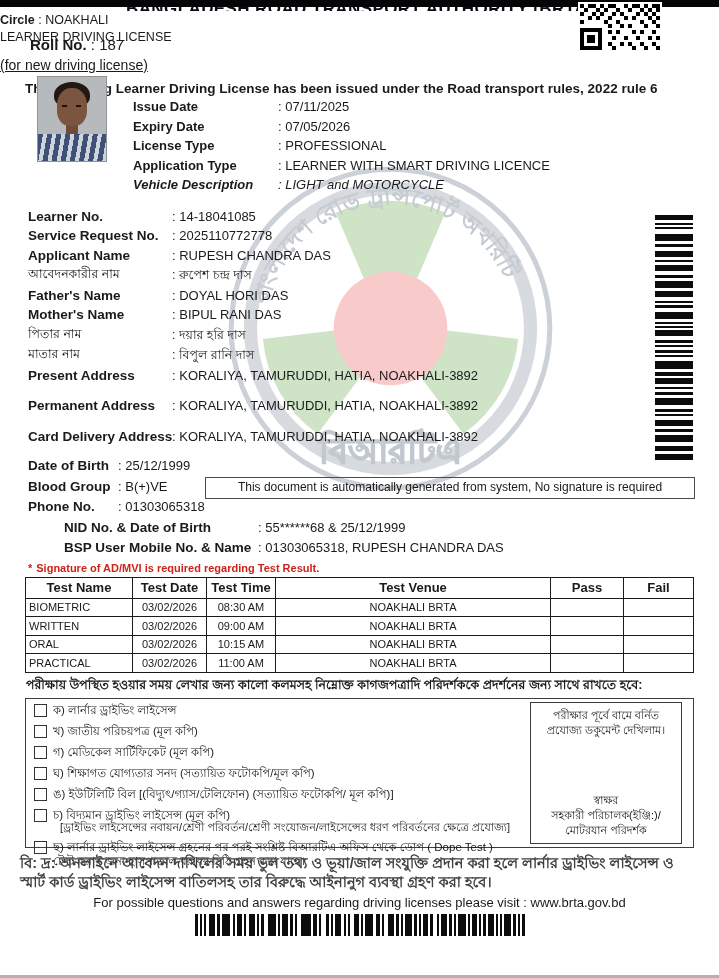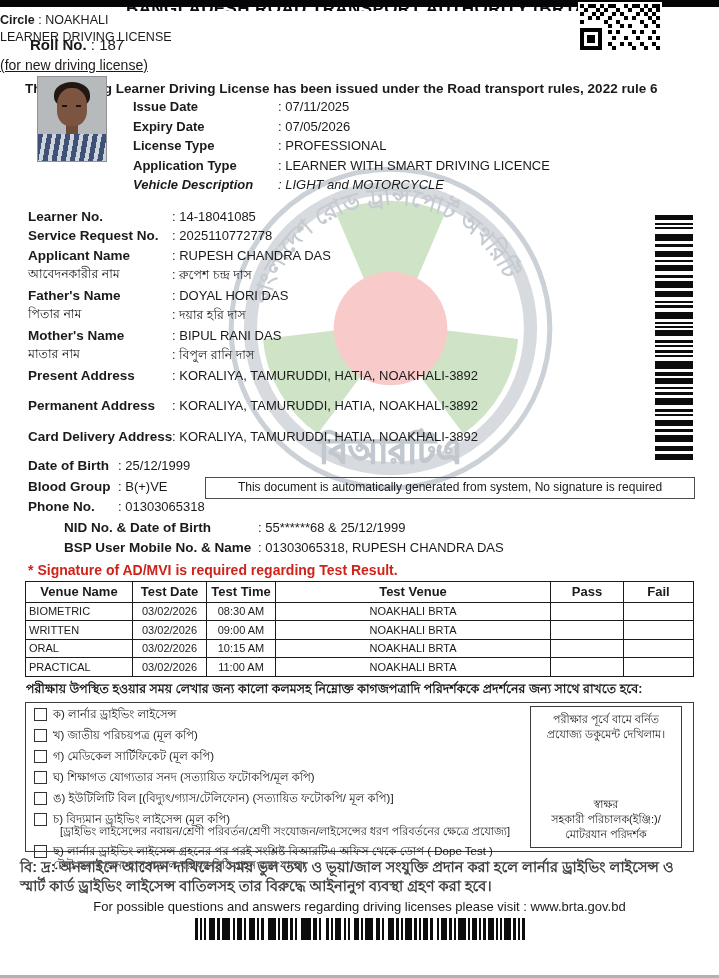--- a/index.html
+++ b/index.html
@@ -45,21 +45,21 @@
   .mf.bnrow .lbl{font-weight:normal;font-size:12.5px;}
   .mf.bnrow .val{font-size:12.5px;}
   .gap{margin-bottom:11px;}
   .low-section{margin-left:28px;margin-top:10px;}
   .lf{line-height:20.5px;font-size:13px;position:relative;}
   .lf .lbl{font-size:13.5px;}
   .lf .w1{width:90px;}
   .lf .w2{width:194px;padding-left:36px;}
   .sysnote{position:absolute;left:177px;top:0px;width:488px;height:20px;border:1.6px solid #4c4c50;
            font-size:12px;text-align:center;line-height:19px;background:transparent;}
-  .rednote{margin:3px 0 0 28px;font-size:14px;font-weight:bold;color:#cf2218;}
+  .rednote{margin:3px 0 0 28px;font-size:11px;font-weight:bold;color:#cf2218;}
   .rednote .star{margin-right:4px;}
   
   table.tests{border-collapse:collapse;margin:3px 0 0 25px;table-layout:fixed;}
   table.tests th,table.tests td{border:1.6px solid #1b1b1b;overflow:hidden;}
   table.tests th{font-size:13px;height:20px;padding:0 2px;}
   table.tests td{font-size:11px;height:17.5px;padding:0 3px;}
   td.c,th{text-align:center;}
   td.l{text-align:left;}
   
   .bn-instr{margin:3px 0 0 26px;font-size:12.5px;font-weight:bold;}
@@ -212,22 +212,22 @@
     <div class="row tf"><span class="lbl">Application Type</span><span class="val">: LEARNER WITH SMART DRIVING LICENCE</span></div>
     <div class="row tf vehicle-row"><span class="lbl">Vehicle Description</span><span class="val">: LIGHT and MOTORCYCLE</span></div>
   </div>
 
   <div class="mid-section">
     <div class="row mf"><span class="lbl">Learner No.</span><span class="val">: 14-18041085</span></div>
     <div class="row mf"><span class="lbl">Service Request No.</span><span class="val">: 2025110772778</span></div>
     <div class="row mf"><span class="lbl">Applicant Name</span><span class="val">: RUPESH CHANDRA DAS</span></div>
     <div class="row mf bnrow"><span class="lbl">আবেদনকারীর নাম</span><span class="val">: রুপেশ চন্দ্র দাস</span></div>
     <div class="row mf"><span class="lbl">Father's Name</span><span class="val">: DOYAL HORI DAS</span></div>
+    <div class="row mf"><span class="lbl">Mother's Name</span><span class="val">: BIPUL RANI DAS</span></div>
     <div class="row mf bnrow"><span class="lbl">পিতার নাম</span><span class="val">: দয়ার হরি দাস</span></div>
-    <div class="row mf"><span class="lbl">Mother's Name</span><span class="val">: BIPUL RANI DAS</span></div>
     <div class="row mf bnrow"><span class="lbl">মাতার নাম</span><span class="val">: বিপুল রানি দাস</span></div>
     <div class="row mf gap"><span class="lbl">Present Address</span><span class="val">: KORALIYA, TAMURUDDI, HATIA, NOAKHALI-3892</span></div>
     <div class="row mf gap"><span class="lbl">Permanent Address</span><span class="val">: KORALIYA, TAMURUDDI, HATIA, NOAKHALI-3892</span></div>
     <div class="row mf"><span class="lbl">Card Delivery Address</span><span class="val">: KORALIYA, TAMURUDDI, HATIA, NOAKHALI-3892</span></div>
   </div>
 
   <div class="low-section">
     <div class="row lf"><span class="lbl w1">Date of Birth</span><span class="val">: 25/12/1999</span></div>
     <div class="row lf">
       <span class="lbl w1">Blood Group</span><span class="val">: B(+)VE</span>
@@ -246,21 +246,21 @@
     <colgroup>
         <col style="width:107px">
         <col style="width:74px">
         <col style="width:69px">
         <col style="width:275px">
         <col style="width:73px">
         <col style="width:70px">
       </colgroup>
     <tbody>
         <tr>
-      <th>Venue Name</th>
+      <th>Test Name</th>
           <th>Test Date</th>
           <th>Test Time</th>
           <th>Test Venue</th>
           <th>Pass</th>
           <th>Fail</th>
     </tr>
     <tr>
           <td class="l">BIOMETRIC</td>
           <td class="c">03/02/2026</td>
           <td class="c">08:30 AM</td>

